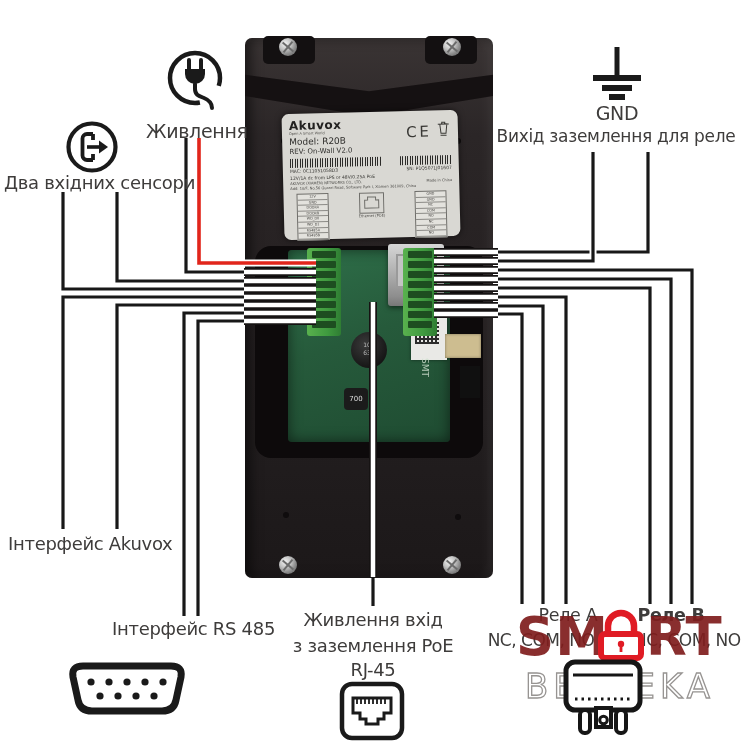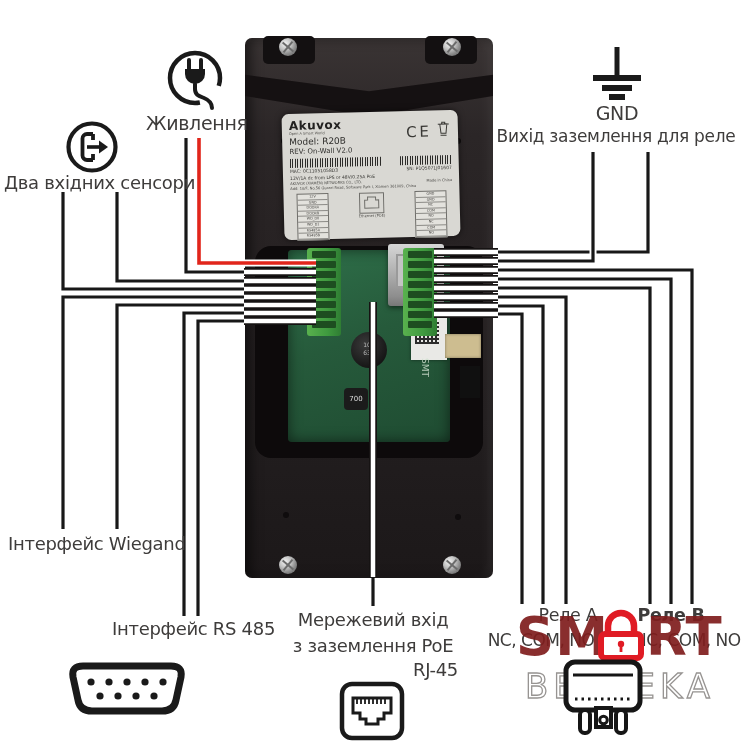--- a/index.html
+++ b/index.html
@@ -266,62 +266,62 @@
     </g>
   </g>
 </svg>
 
 <svg class="abs" style="left:165px;top:48px;" width="60" height="62" viewBox="0 0 60 62">
   <circle cx="30" cy="30" r="25" fill="none" stroke="#1a1a1a" stroke-width="4.5" stroke-dasharray="8 26 124"></circle>
   <path d="M24 12 v9 M36 12 v9" stroke="#1a1a1a" stroke-width="4" fill="none" stroke-linecap="round"></path>
   <path d="M20 21 h20 v5 a10 10 0 0 1 -10 10 a10 10 0 0 1 -10 -10 z" fill="#1a1a1a"></path>
   <path d="M30 36 v5 c0 6 4 7 9 9 c5 2 8 5 8 10" stroke="#1a1a1a" stroke-width="4" fill="none" stroke-linecap="round"></path>
 </svg>
-<div class="lbl ctr" style="left:146px;top:112px;width:100px;font-size:19px;">Живлення</div>
+<div class="lbl ctr" style="left:146px;top:120px;width:100px;font-size:19px;">Живлення</div>
 
 <svg class="abs" style="left:64px;top:119px;" width="56" height="56" viewBox="0 0 56 56">
   <circle cx="28" cy="28" r="23.5" fill="none" stroke="#1a1a1a" stroke-width="4.2"></circle>
   <path d="M29 15 h-6 a4.5 4.5 0 0 0 -4.5 4.5 v17 a4.5 4.5 0 0 0 4.5 4.5 h6" fill="none" stroke="#1a1a1a" stroke-width="3.8"></path>
   <path d="M29 15 v6 M29 41 v-6" stroke="#1a1a1a" stroke-width="3.8"></path>
   <path d="M23 28 h14" stroke="#ffffff" stroke-width="7"></path>
   <path d="M23 28 h14" stroke="#1a1a1a" stroke-width="3.6"></path>
   <path d="M35 21.5 L44 28 L35 34.5 z" fill="#1a1a1a"></path>
 </svg>
 <div class="lbl" style="left:4px;top:172px;font-size:18px;">Два вхідних сенсори</div>
 
 <svg class="abs" style="left:587px;top:44px;" width="60" height="58" viewBox="0 0 60 58">
   <path d="M30 3 V33" stroke="#1a1a1a" stroke-width="5"></path>
   <path d="M6 34 H54" stroke="#1a1a1a" stroke-width="6"></path>
   <path d="M15 44 H45" stroke="#1a1a1a" stroke-width="6"></path>
   <path d="M22 53 H38" stroke="#1a1a1a" stroke-width="6"></path>
 </svg>
 <div class="lbl ctr" style="left:592px;top:102px;width:50px;font-size:19px;">GND</div>
 <div class="lbl ctr" style="left:496px;top:126px;width:240px;font-size:17px;">Вихід заземлення для реле</div>
 
-<div class="lbl" style="left:8px;top:533px;font-size:18px;">Інтерфейс Wiegand</div>
+<div class="lbl" style="left:8px;top:533px;font-size:18px;">Інтерфейс Akuvox</div>
 <div class="lbl" style="left:112px;top:618px;font-size:18px;">Інтерфейс RS 485</div>
 
 <svg class="abs" style="left:66px;top:661px;" width="122" height="58" viewBox="0 0 122 58">
   <path d="M17 5 H105 Q117 5 115 16 L110 39 Q108 50 96 50 H26 Q14 50 12 39 L7 16 Q5 5 17 5 Z" fill="none" stroke="#1a1a1a" stroke-width="7" stroke-linejoin="round"></path>
   <g fill="#1a1a1a">
     <circle cx="25" cy="21" r="3.6"></circle>
       <circle cx="43" cy="21" r="3.6"></circle>
       <circle cx="61" cy="21" r="3.6"></circle>
       <circle cx="79" cy="21" r="3.6"></circle>
       <circle cx="97" cy="21" r="3.6"></circle>
     <circle cx="34" cy="35" r="3.6"></circle>
       <circle cx="52" cy="35" r="3.6"></circle>
       <circle cx="70" cy="35" r="3.6"></circle>
       <circle cx="88" cy="35" r="3.6"></circle>
   </g>
 </svg>
 
-<div class="lbl ctr" style="left:288px;top:609px;width:170px;font-size:18px;">Мережевий вхід</div>
+<div class="lbl ctr" style="left:288px;top:609px;width:170px;font-size:18px;">Живлення вхід</div>
 <div class="lbl ctr" style="left:288px;top:635px;width:170px;font-size:18px;">з заземлення PoE</div>
-<div class="lbl ctr" style="left:288px;top:659px;width:170px;font-size:18px;text-align:right;">RJ-45</div>
+<div class="lbl ctr" style="left:288px;top:659px;width:170px;font-size:18px;">RJ-45</div>
 <svg class="abs" style="left:339px;top:681px;" width="66" height="60" viewBox="0 0 66 60">
   <rect x="3" y="3" width="60" height="54" rx="10" fill="none" stroke="#1a1a1a" stroke-width="4.5"></rect>
   <path d="M14 17 h38 v15 h-7 v6 h-6 v5 h-12 v-5 h-6 v-6 h-7 z" fill="none" stroke="#1a1a1a" stroke-width="3"></path>
   <path d="M18 17 v6 M22 17 v6 M26 17 v6 M30 17 v6 M34 17 v6 M38 17 v6 M42 17 v6 M46 17 v6" stroke="#1a1a1a" stroke-width="1.8"></path>
 </svg>
 
 <div class="lbl ctr" style="left:523px;top:605px;width:90px;font-size:17.5px;">Реле A</div>
 <div class="lbl ctr" style="left:486px;top:630px;width:110px;font-size:17px;letter-spacing:-0.5px;">NC, COM, NO</div>
 <div class="lbl ctr" style="left:626px;top:605px;width:90px;font-size:17.5px;font-weight:bold;">Реле B</div>
 <div class="lbl ctr" style="left:634px;top:630px;width:100px;font-size:17px;letter-spacing:-0.5px;">NC, COM, NO</div>

